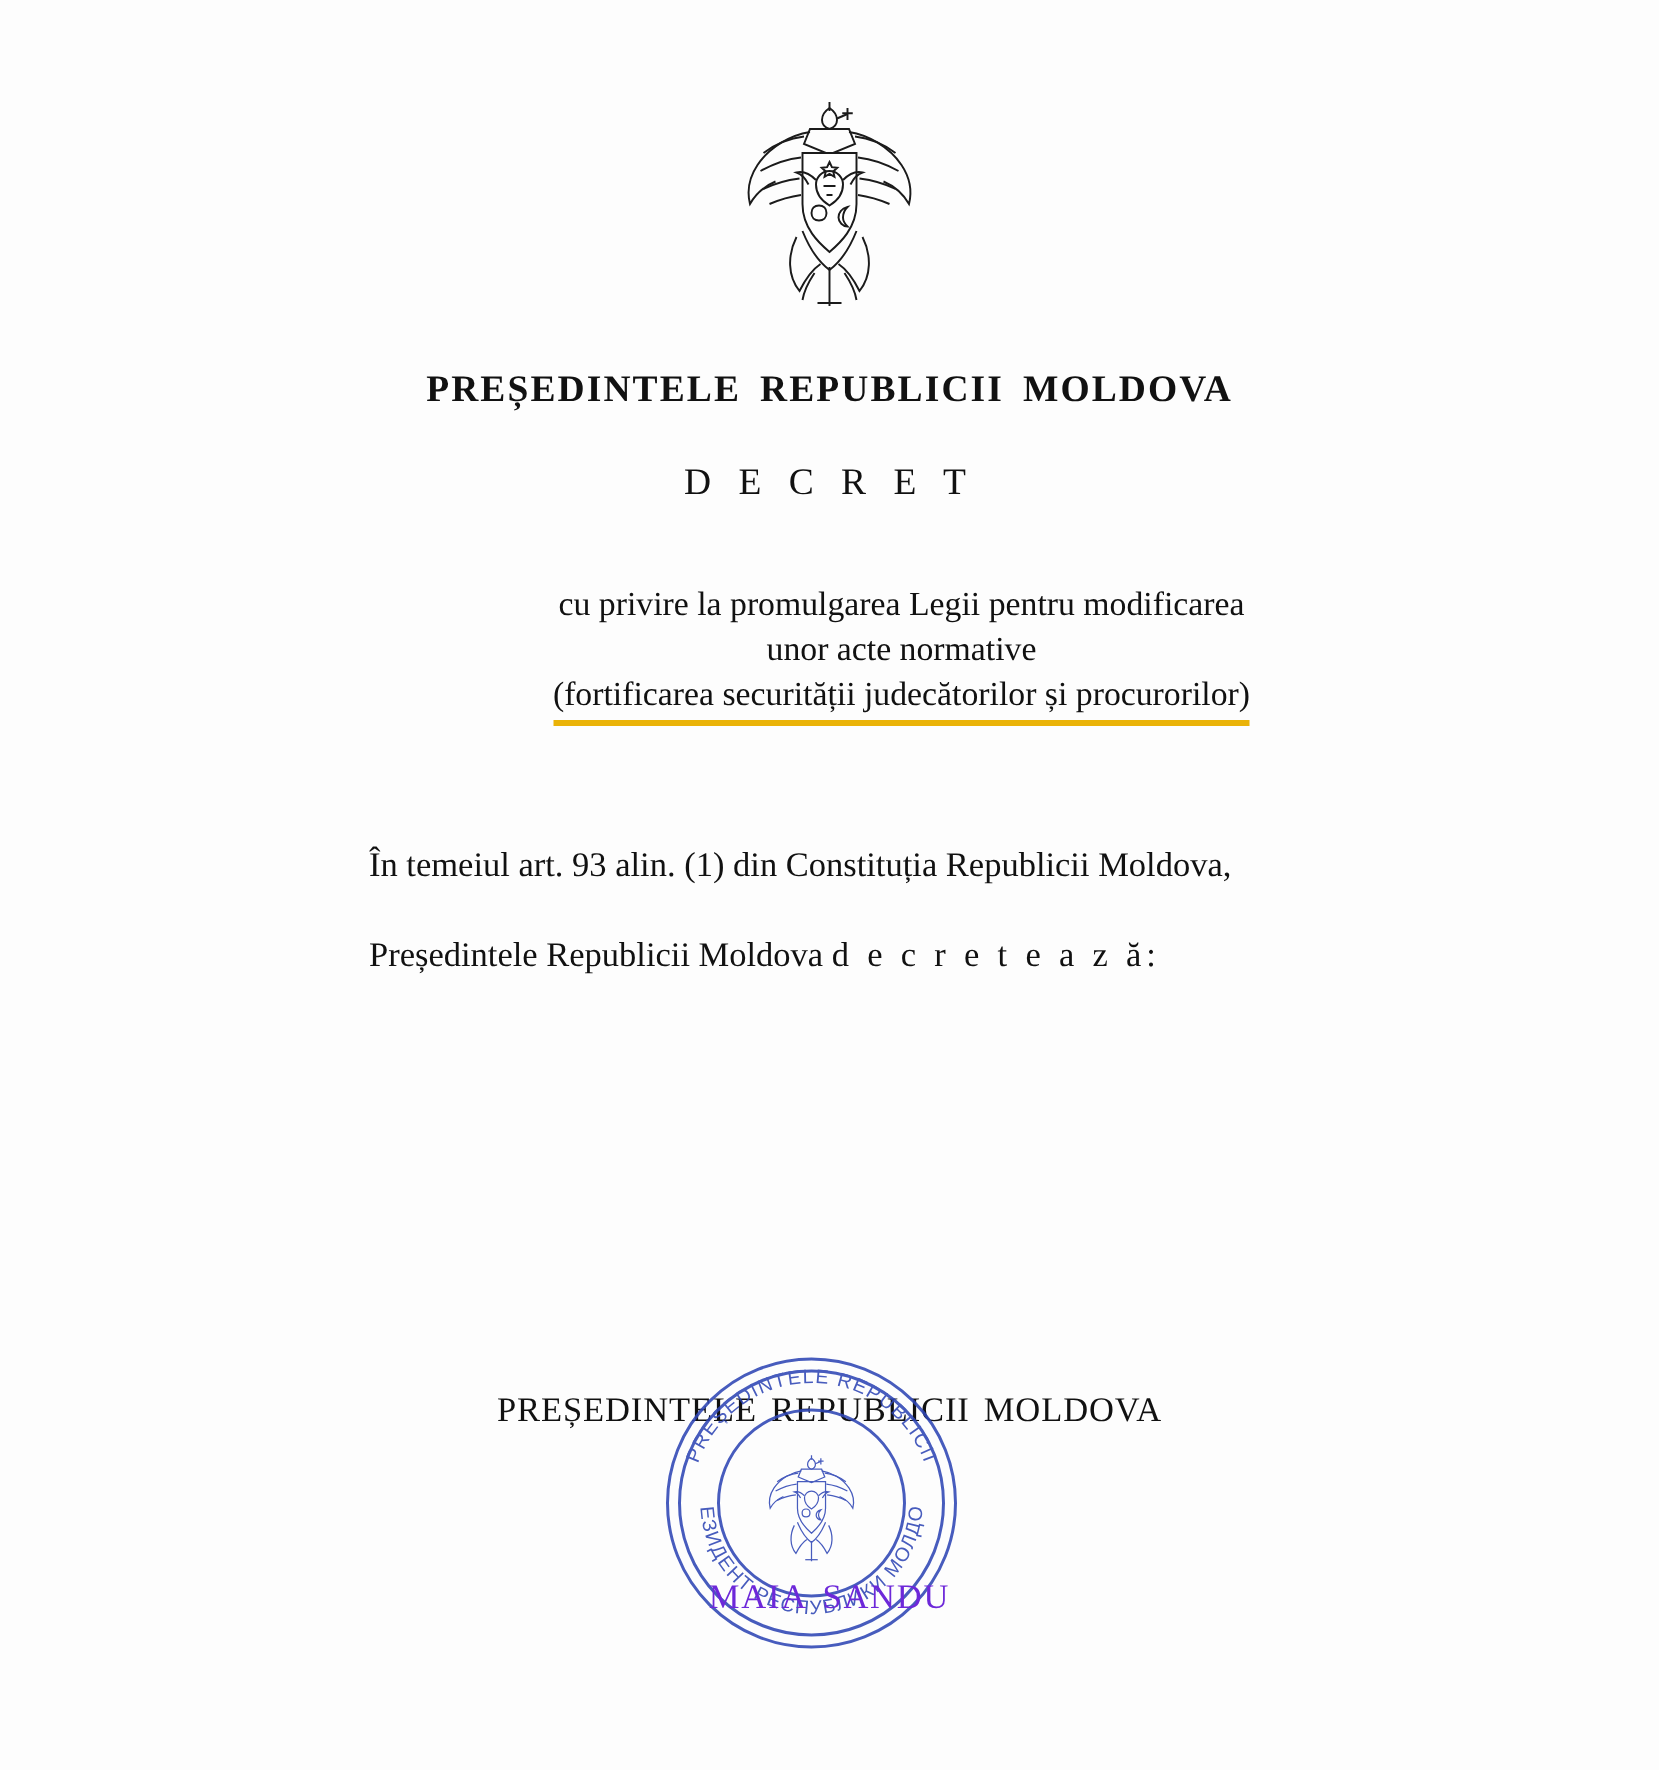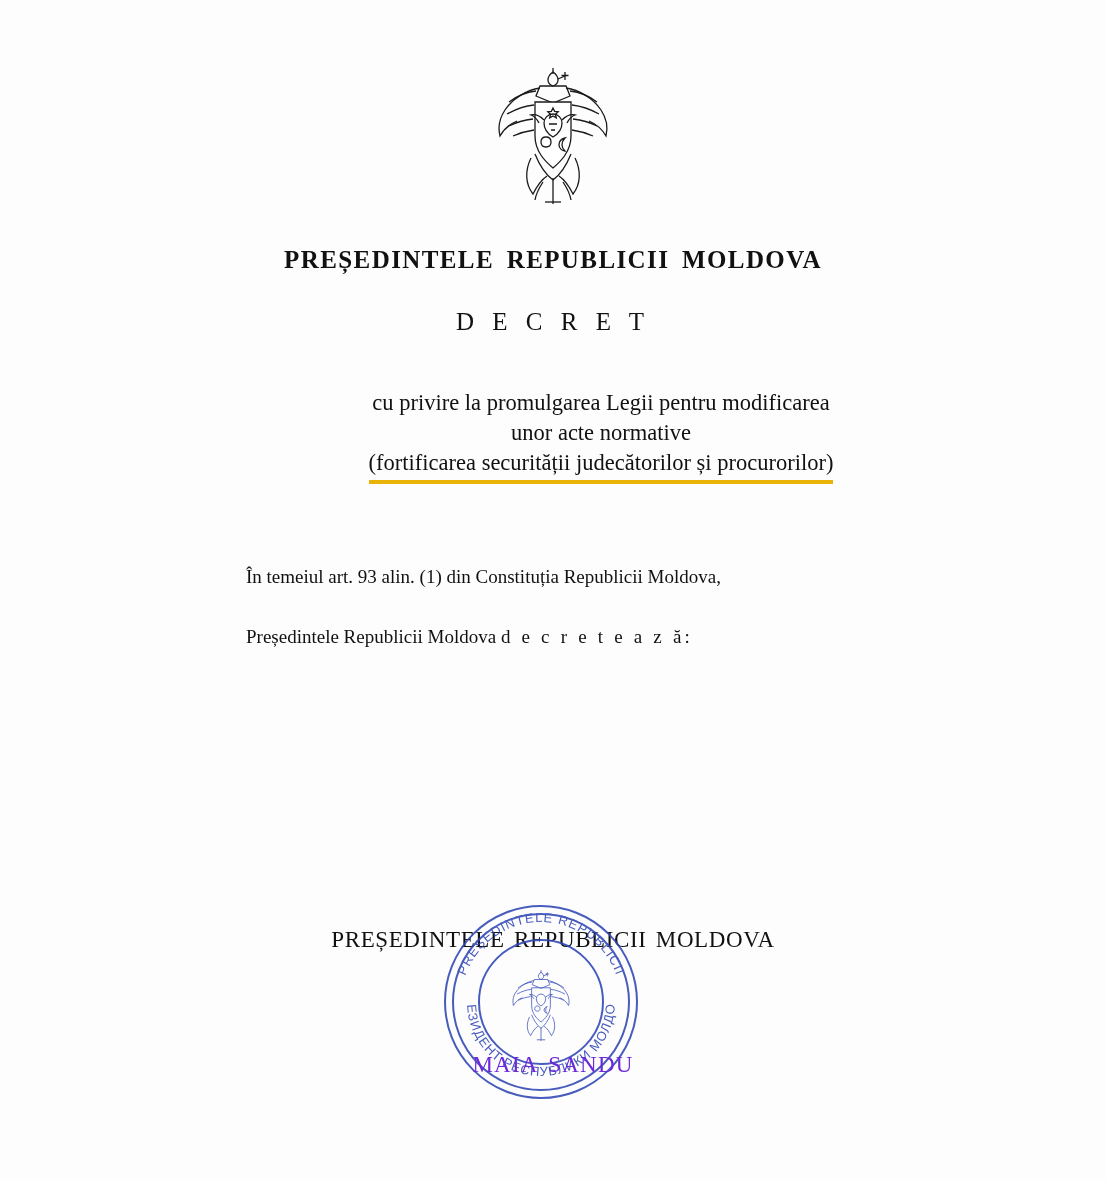--- a/index.html
+++ b/index.html
@@ -72,21 +72,21 @@
     border-bottom: 4px solid #eab308;
     padding-bottom: 2px;
   }
 
   
   .body-block {
     position: absolute;
     top: 560px;
     left: 172px;
     width: 862px;
-    font-size: 19px;
+    font-size: 23px;
     line-height: 34px;
   }
   .para {
     margin: 0 0 26px 0;
     text-indent: 74px;
   }
   .para.justify {
     text-align: justify;
     text-indent: 74px;
     margin-bottom: 0;

